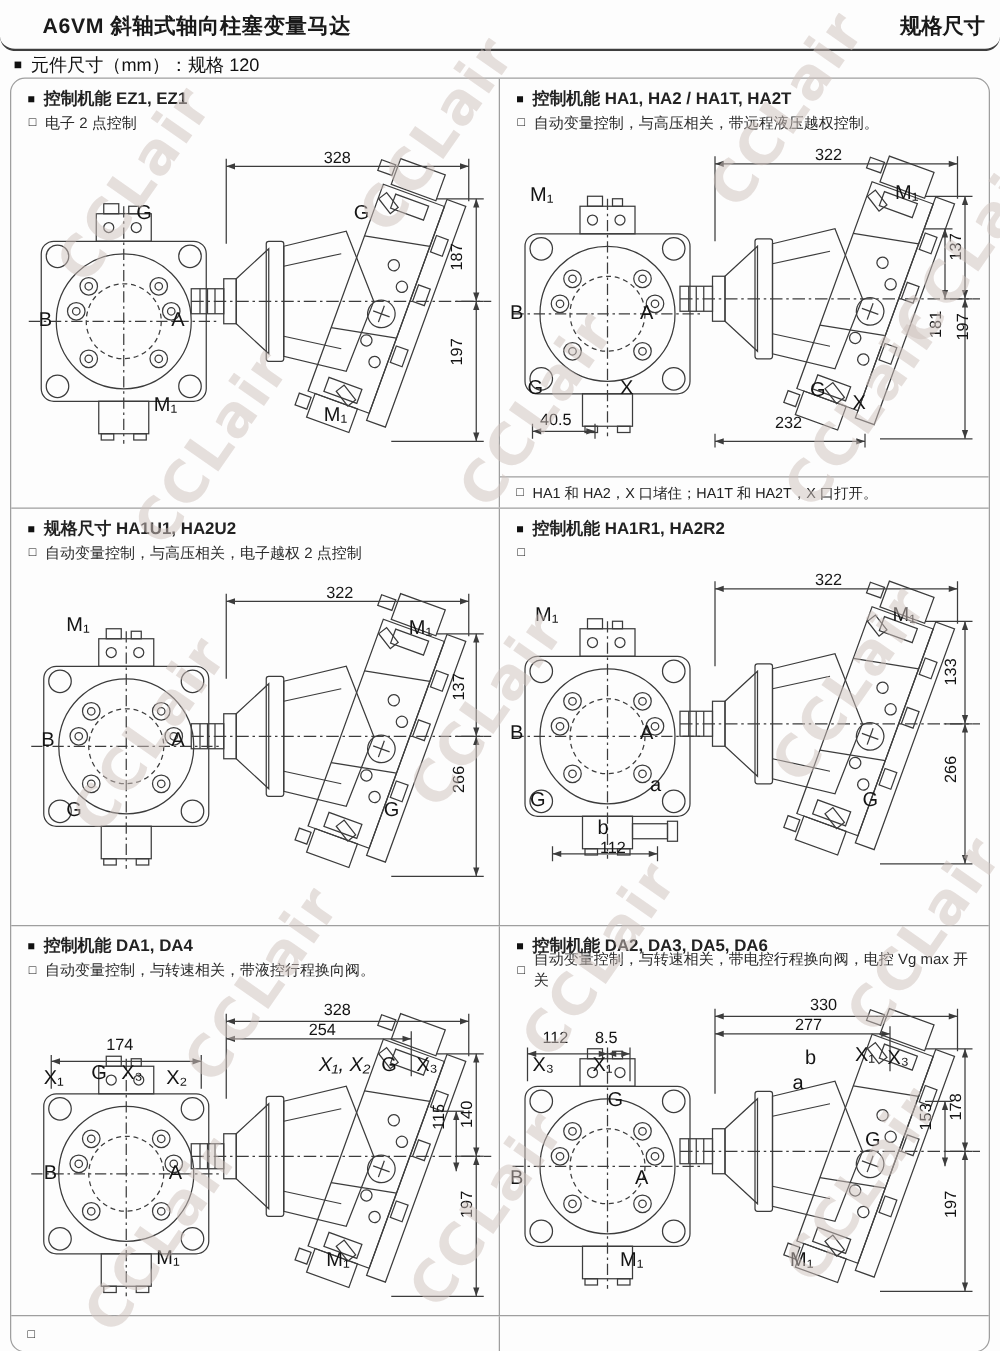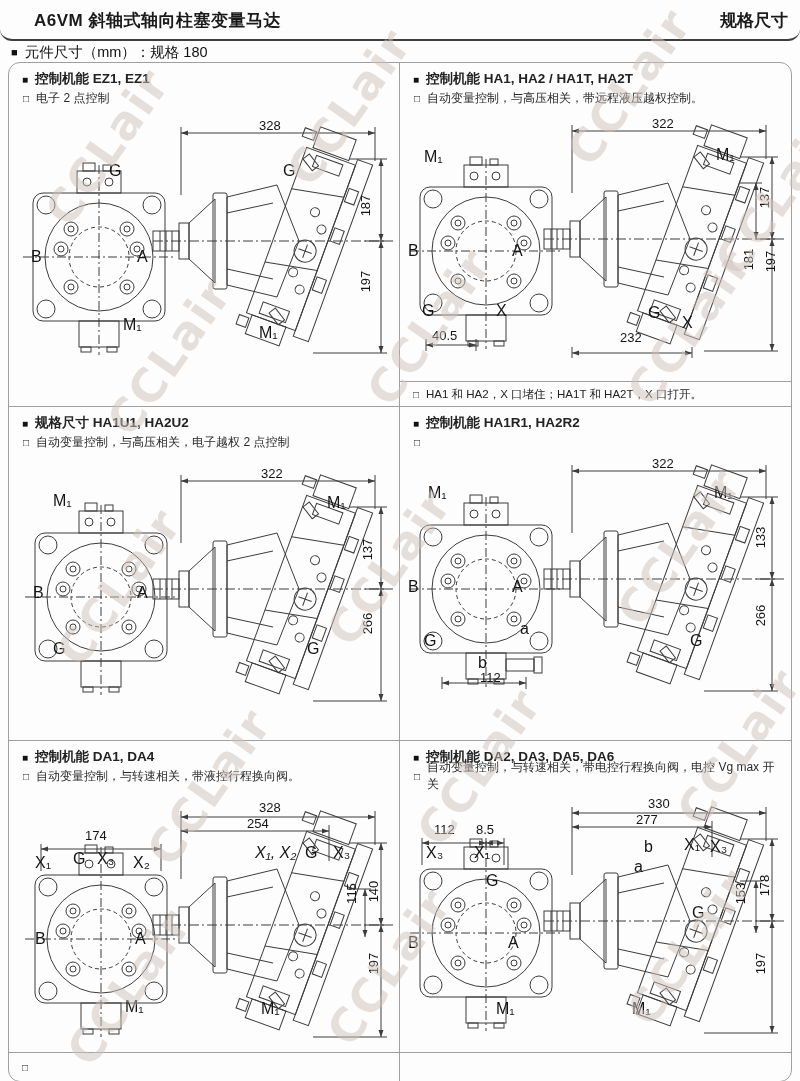--- a/index.html
+++ b/index.html
@@ -58,21 +58,21 @@
 
 <div class="page">
 
   <div class="hdr">
     <span class="title">A6VM 斜轴式轴向柱塞变量马达</span>
     <span class="doc">规格尺寸</span>
   </div>
 
   <div class="section-row">
     <span class="sq">■</span>
-    <span class="txt">元件尺寸（mm）：规格 180</span>
+    <span class="txt">元件尺寸（mm）：规格 120</span>
   </div>
 
   <div class="content">
 
     <div class="row">
       <div class="cell l r1">
         <div class="cell-head">
           <div class="t1">
               <span class="sq">■</span>
               <span class="txt">控制机能 EZ1, EZ1</span>

